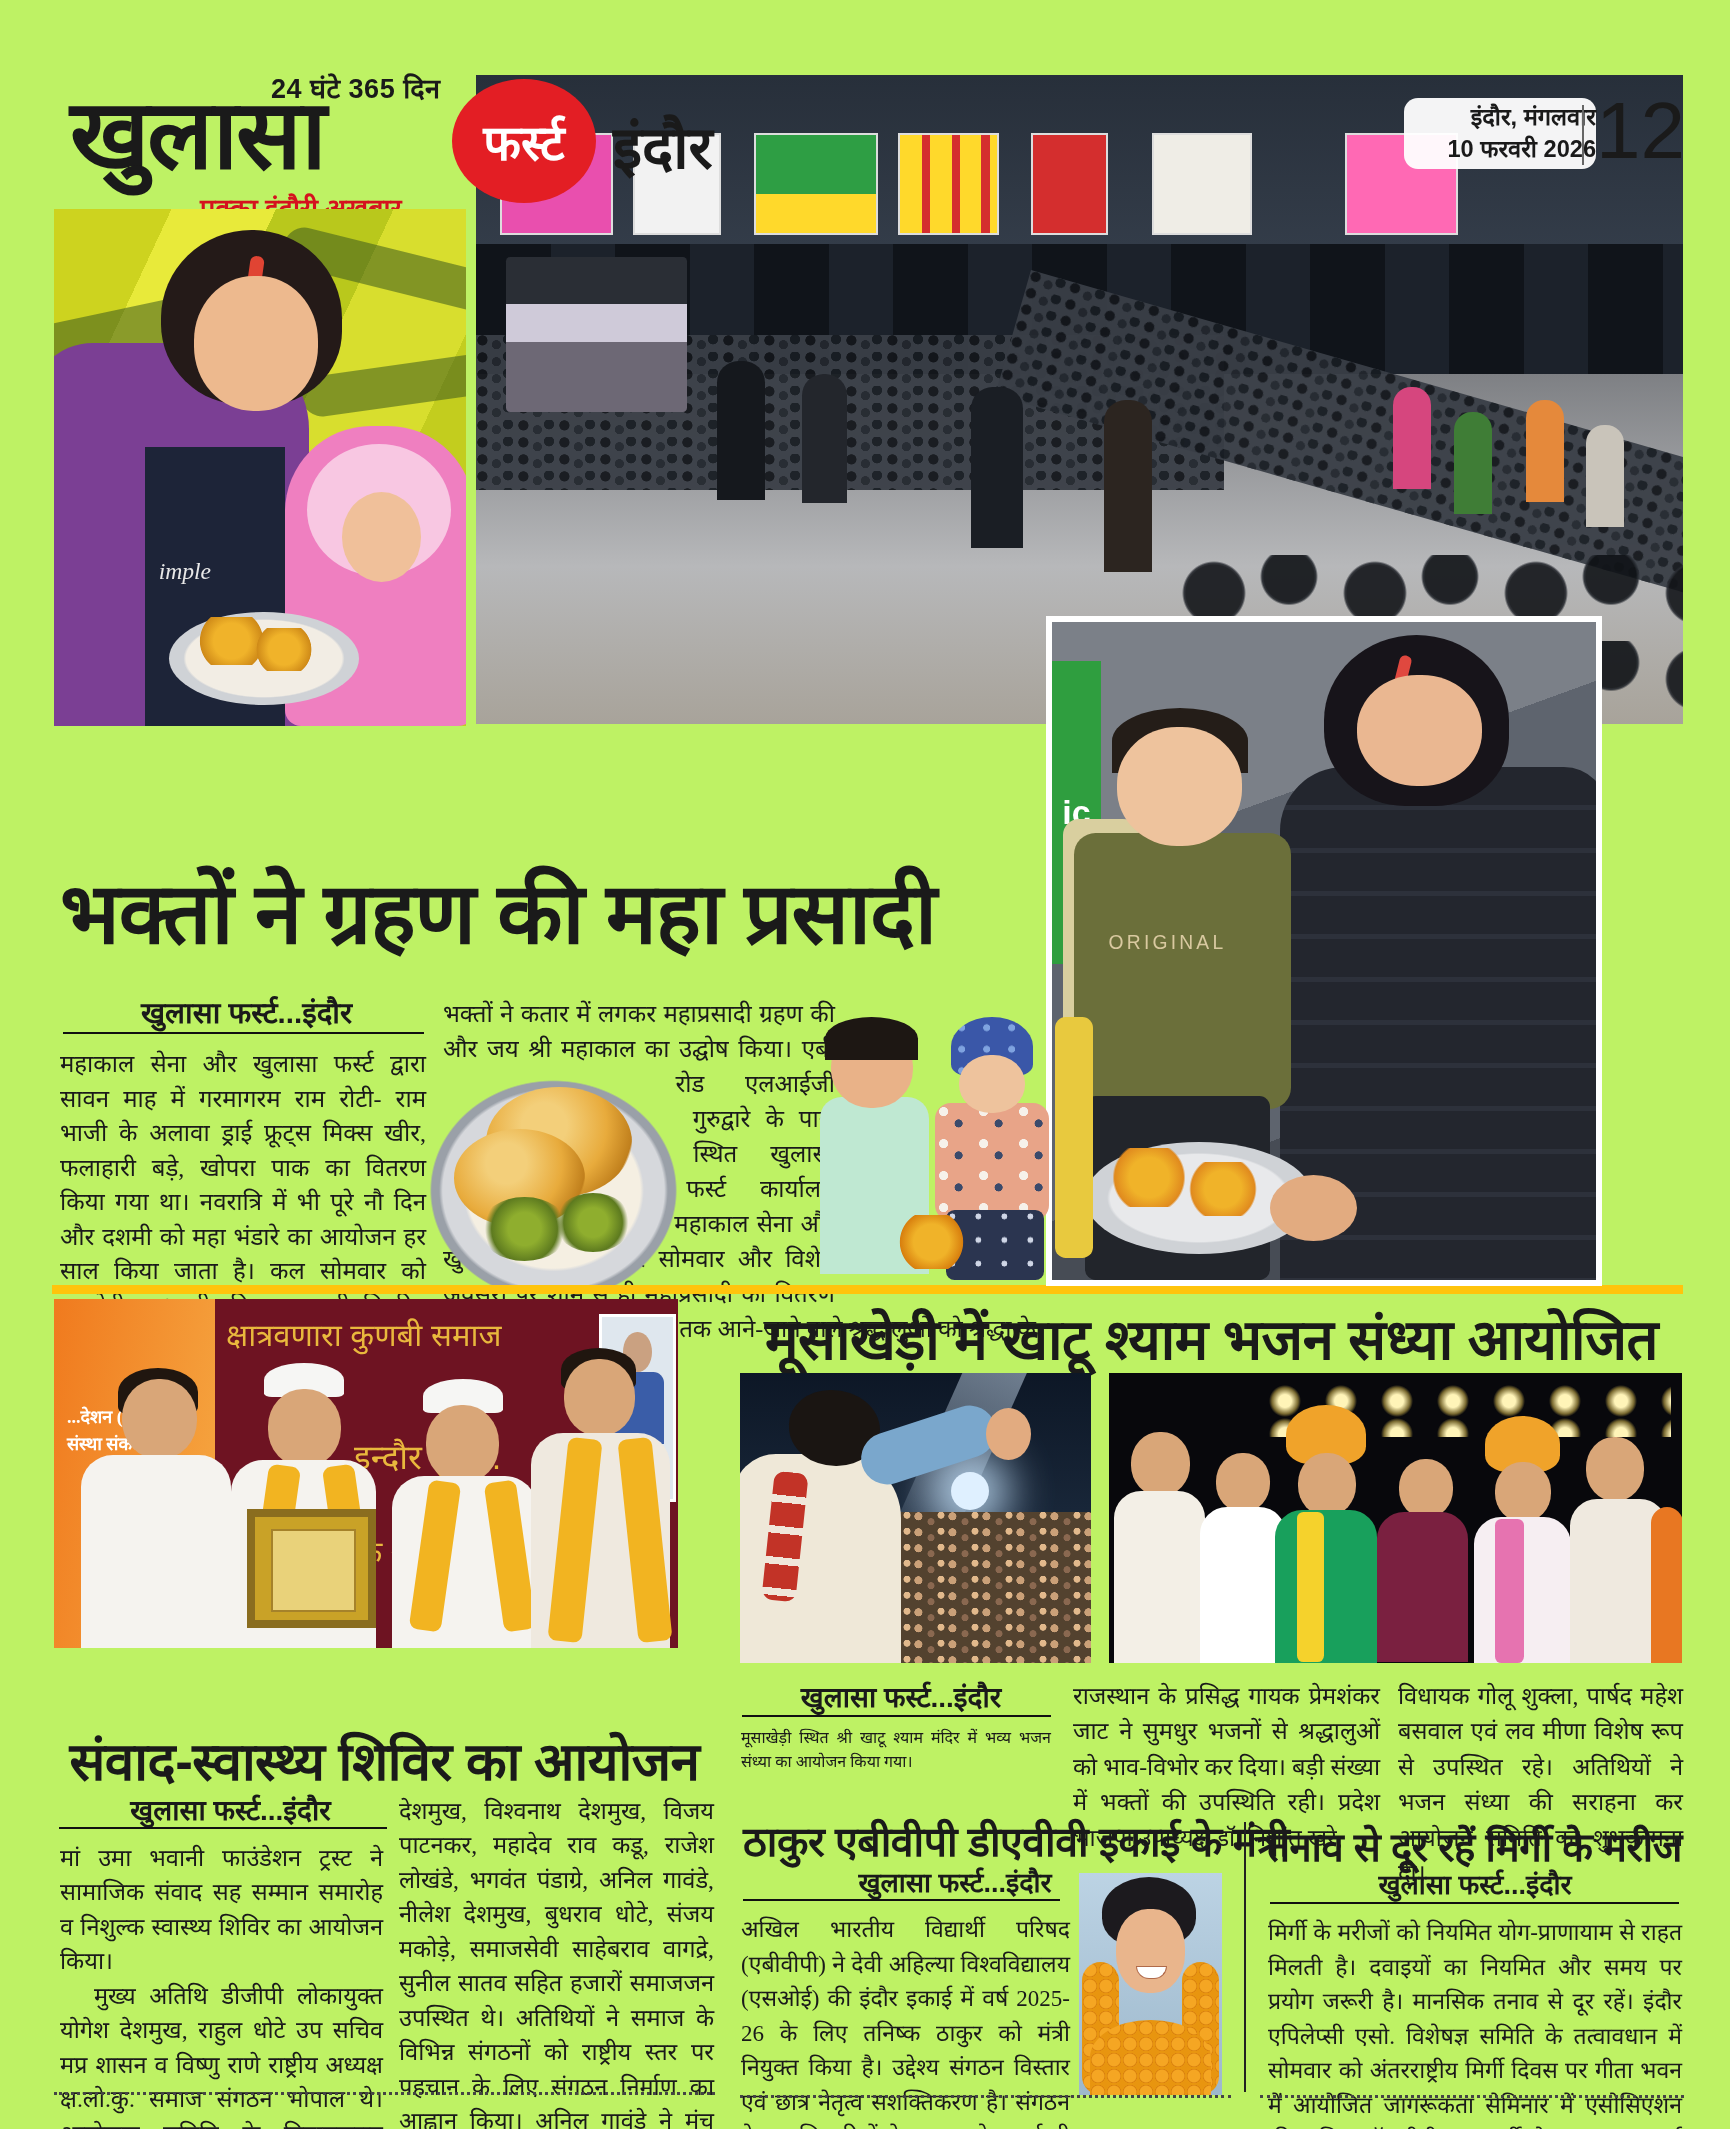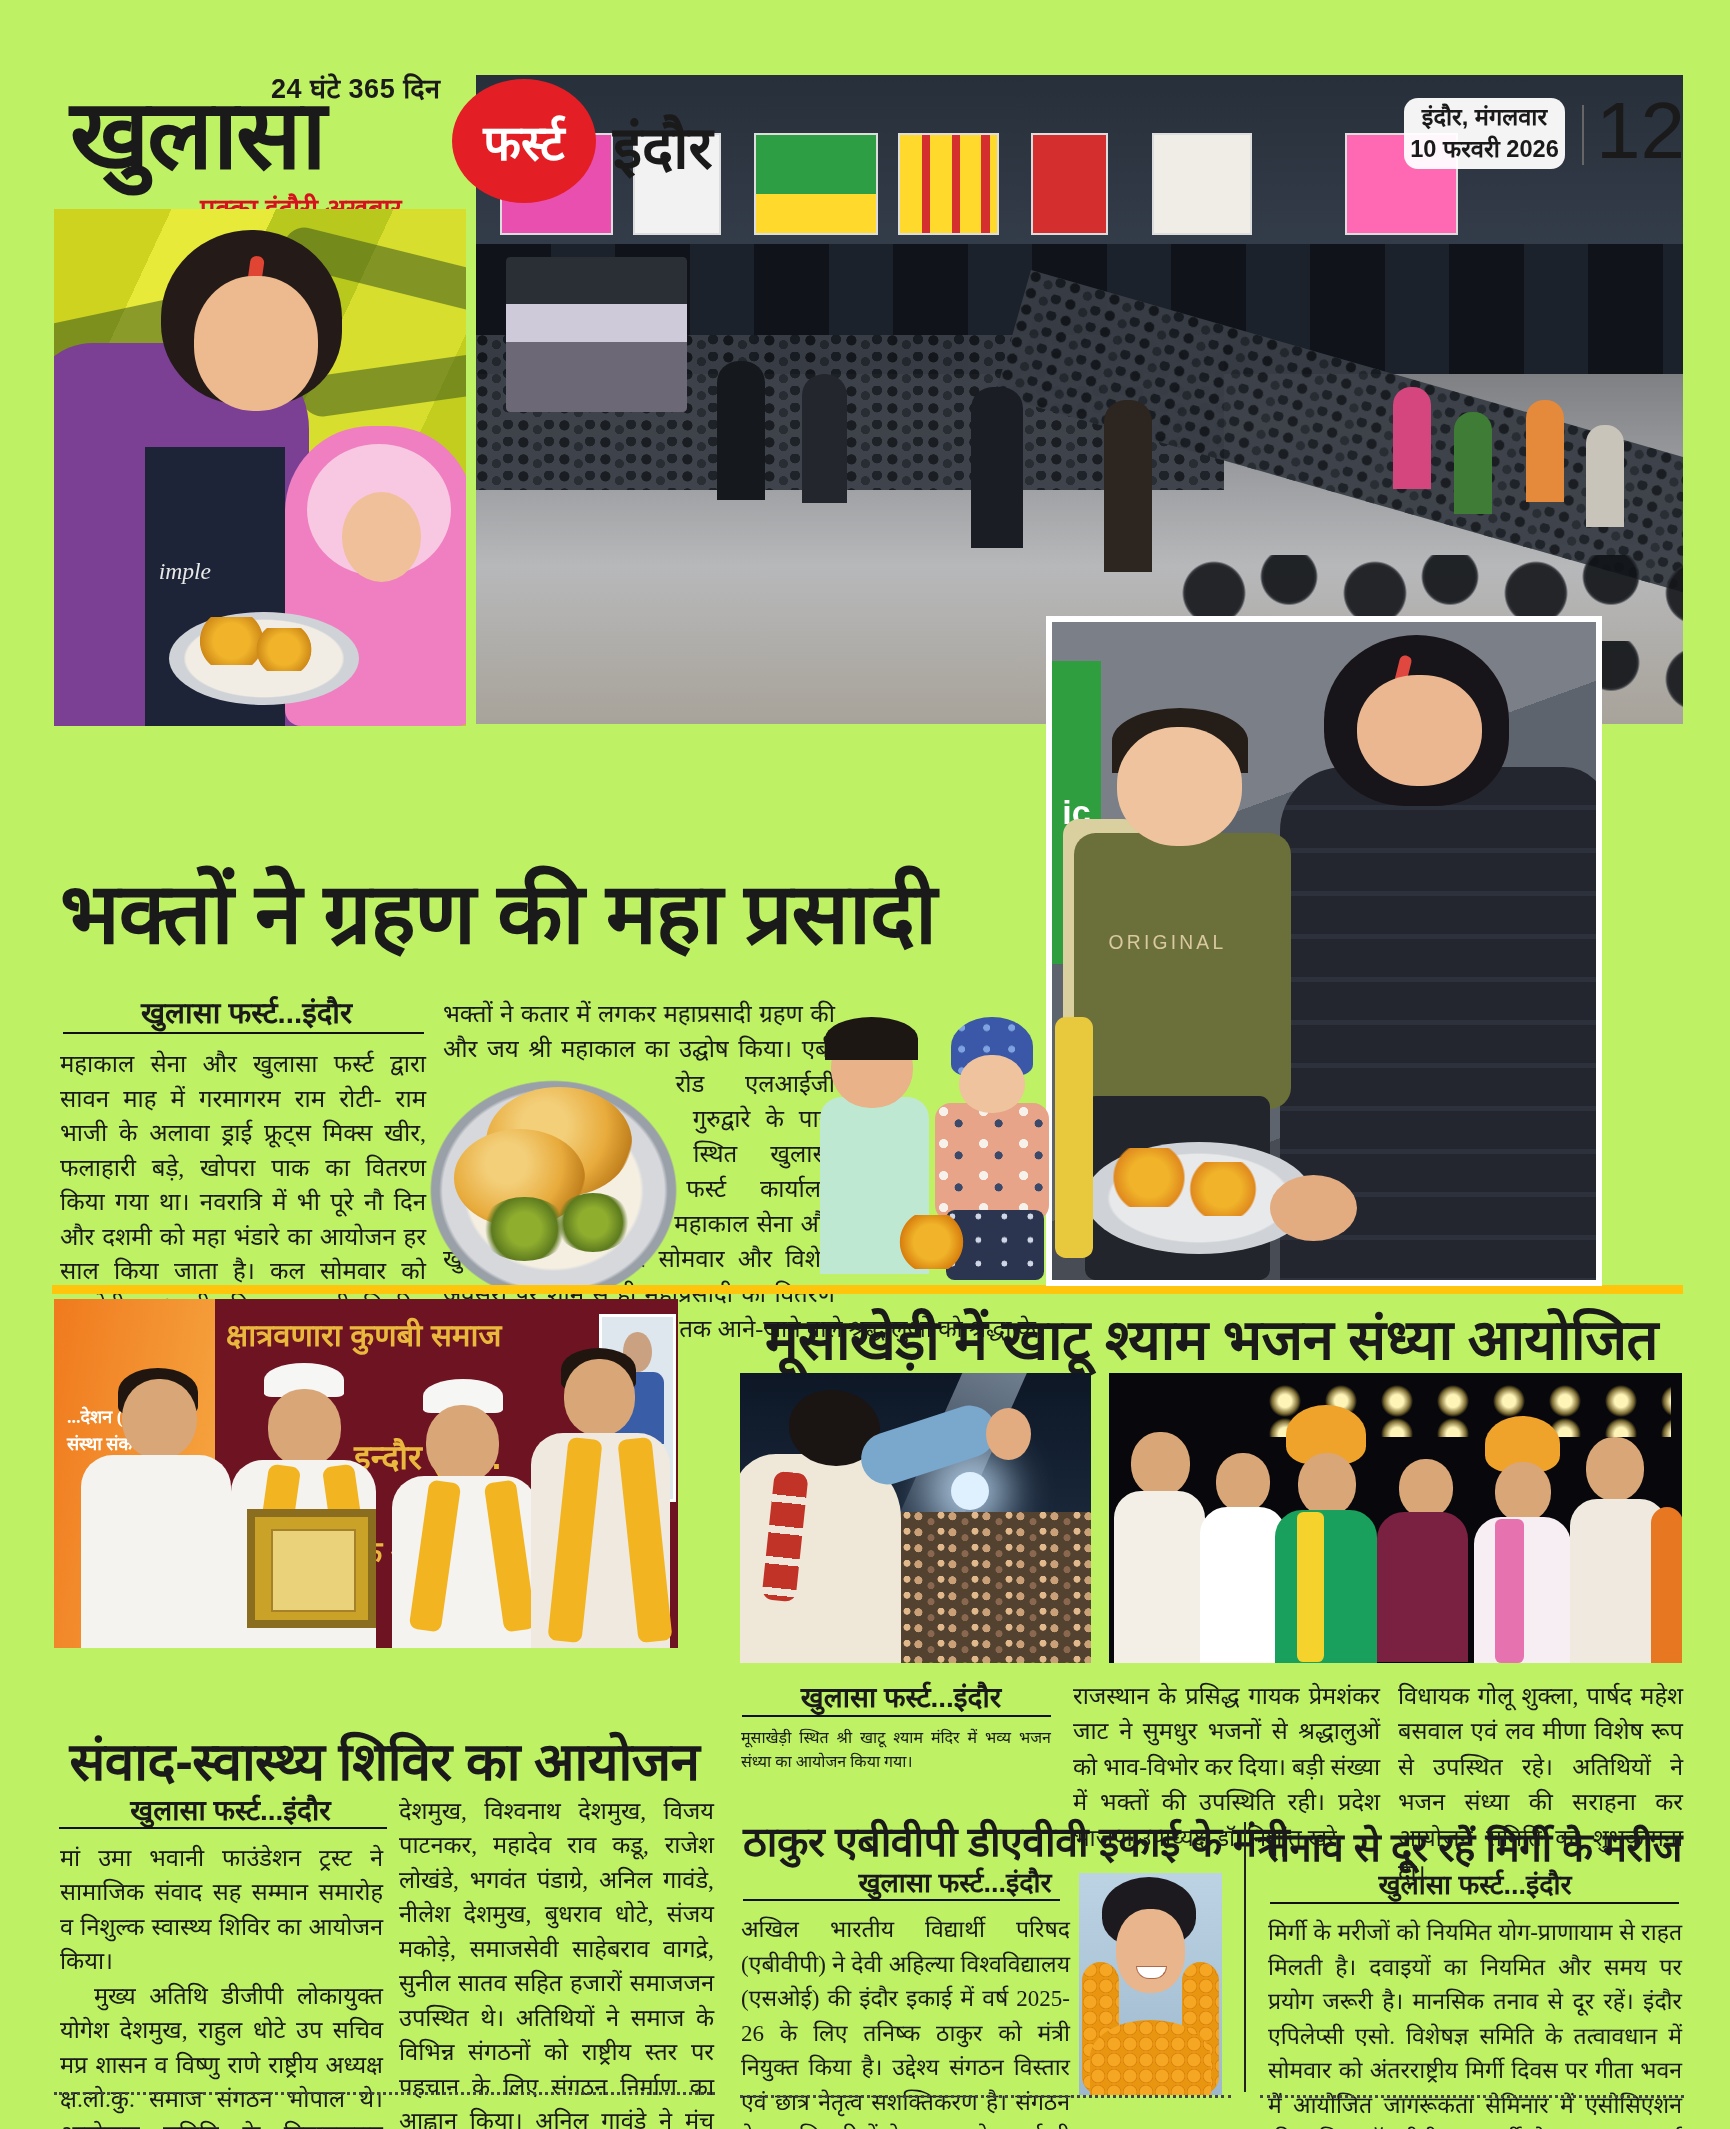--- a/index.html
+++ b/index.html
@@ -14,22 +14,22 @@
   .dateline{font-family:"Liberation Sans",sans-serif;font-weight:bold;text-align:center;}
 
   
   .hdr-tagline{left:271px;top:69px;font-size:27px;font-weight:bold;letter-spacing:0.5px;}
   .hdr-logo{left:70px;top:86px;font-size:97px;font-weight:bold;line-height:1;letter-spacing:-2.1px;}
   .hdr-badge{left:452px;top:79px;width:144px;height:124px;background:#e31e24;border-radius:50%;
              display:flex;align-items:center;justify-content:center;z-index:5;}
   .hdr-badge span{color:#fff;font-size:49px;font-weight:bold;font-family:"Liberation Sans",sans-serif;}
   .hdr-sub{left:200px;top:189px;font-size:27px;font-weight:bold;color:#d5121e;}
   .hdr-edition{left:613px;top:105px;font-size:59px;font-weight:bold;z-index:5;text-align:right;}
-  .hdr-datebox{left:1404px;top:98px;width:161px;height:71px;background:rgba(255,255,255,.95);
-               border-radius:14px;display:flex;flex-direction:column;align-items:center;justify-content:center;
+  .hdr-datebox{left:1404px;top:98px;width:192px;height:71px;background:rgba(255,255,255,.95);
+               border-radius:14px;display:flex;flex-direction:column;align-items:flex-end;justify-content:center;
                font-size:23.6px;font-weight:bold;line-height:1.35;z-index:6;font-family:"Liberation Sans",sans-serif;}
   .hdr-vline{left:1582px;top:105px;width:2.1px;height:60px;background:#666;z-index:6;}
   .hdr-pagenum{left:1596px;top:85px;font-size:80px;z-index:6;font-family:"Liberation Sans",sans-serif;color:#1a1a1a;}
 
   
   .ph-street{left:476px;top:75px;width:1207px;height:649px;z-index:1;background:#3a424d;}
   .st-sky{left:0;top:0;width:100%;height:46%;background:linear-gradient(#272f3a,#3c4654);}
   .st-shoprow{left:0;top:26%;width:100%;height:20%;background:repeating-linear-gradient(90deg,#10141a 0 75px,#1c222b 75px 139px);}
   .st-sign{top:9%;height:15%;border:2.7px solid #ddd;}
   .st-road{left:0;top:46%;width:100%;height:54%;background:linear-gradient(#7e8084,#b7b8ba 55%,#a8a39a);}
@@ -109,21 +109,21 @@
   .float-kids{float:right;width:215px;height:290px;shape-outside:inset(22.5px 0 0 19.3px);margin-left:5.4px;}
   .plate-art{left:423px;top:1074px;width:261px;height:212px;z-index:2;
              background:radial-gradient(ellipse at 50% 55%,#f5efe2 47%,#d6d8dc 49% 60%,#9aa0a8 62% 66%,transparent 67%);}
   .plate-poori{background:radial-gradient(circle at 40% 35%,#f3cf7a 20%,#e8ab3c 55%,#c07f1c 78%,transparent 80%);border-radius:50%;}
   .plate-sabzi{background:radial-gradient(circle,#8fae2e 30%,#5d7a1f 60%,transparent 72%);border-radius:50%;}
 
   .yellow-bar{left:52px;top:1285px;width:1631px;height:8.6px;background:#ffc40c;z-index:2;}
 
   
   .ph-award{left:54px;top:1299px;width:624px;height:349px;background:#6e1322;z-index:1;}
-  .aw-txt{color:#e9b83d;font-weight:bold;font-family:"Liberation Sans",sans-serif;white-space:nowrap;}
+  .aw-txt{color:#e9b83d;font-weight:normal;font-family:"Liberation Sans",sans-serif;white-space:nowrap;}
   .aw-orange{left:0;top:0;width:161px;height:100%;background:linear-gradient(100deg,#f07a1e,#f6a943);}
   .aw-orange span{position:absolute;left:8%;top:30%;width:84%;color:#fff;font-size:18px;font-weight:bold;line-height:1.5;}
   .aw-poster{left:545px;top:15px;width:71px;height:182px;background:#dfe7ee;border:3.2px solid #fff;}
   .aw-poster-head{left:30%;top:8%;width:40%;height:22%;background:#caa181;border-radius:50%;}
   .aw-poster-shirt{left:12%;top:30%;width:76%;height:40%;background:#3a5da8;border-radius:10.7px 10.7px 0 0;}
   .aw-man-body{background:#f5f3ef;border-radius:32px 32px 0 0;}
   .aw-head{background:#d9a678;border-radius:48%;}
   .aw-cap{background:#f6f6f4;border-radius:50% 50% 10% 10%;}
   .aw-hair{background:#20160f;border-radius:50% 50% 20% 20%;}
   .aw-scarf{background:#f2b421;border-radius:8.6px;}

